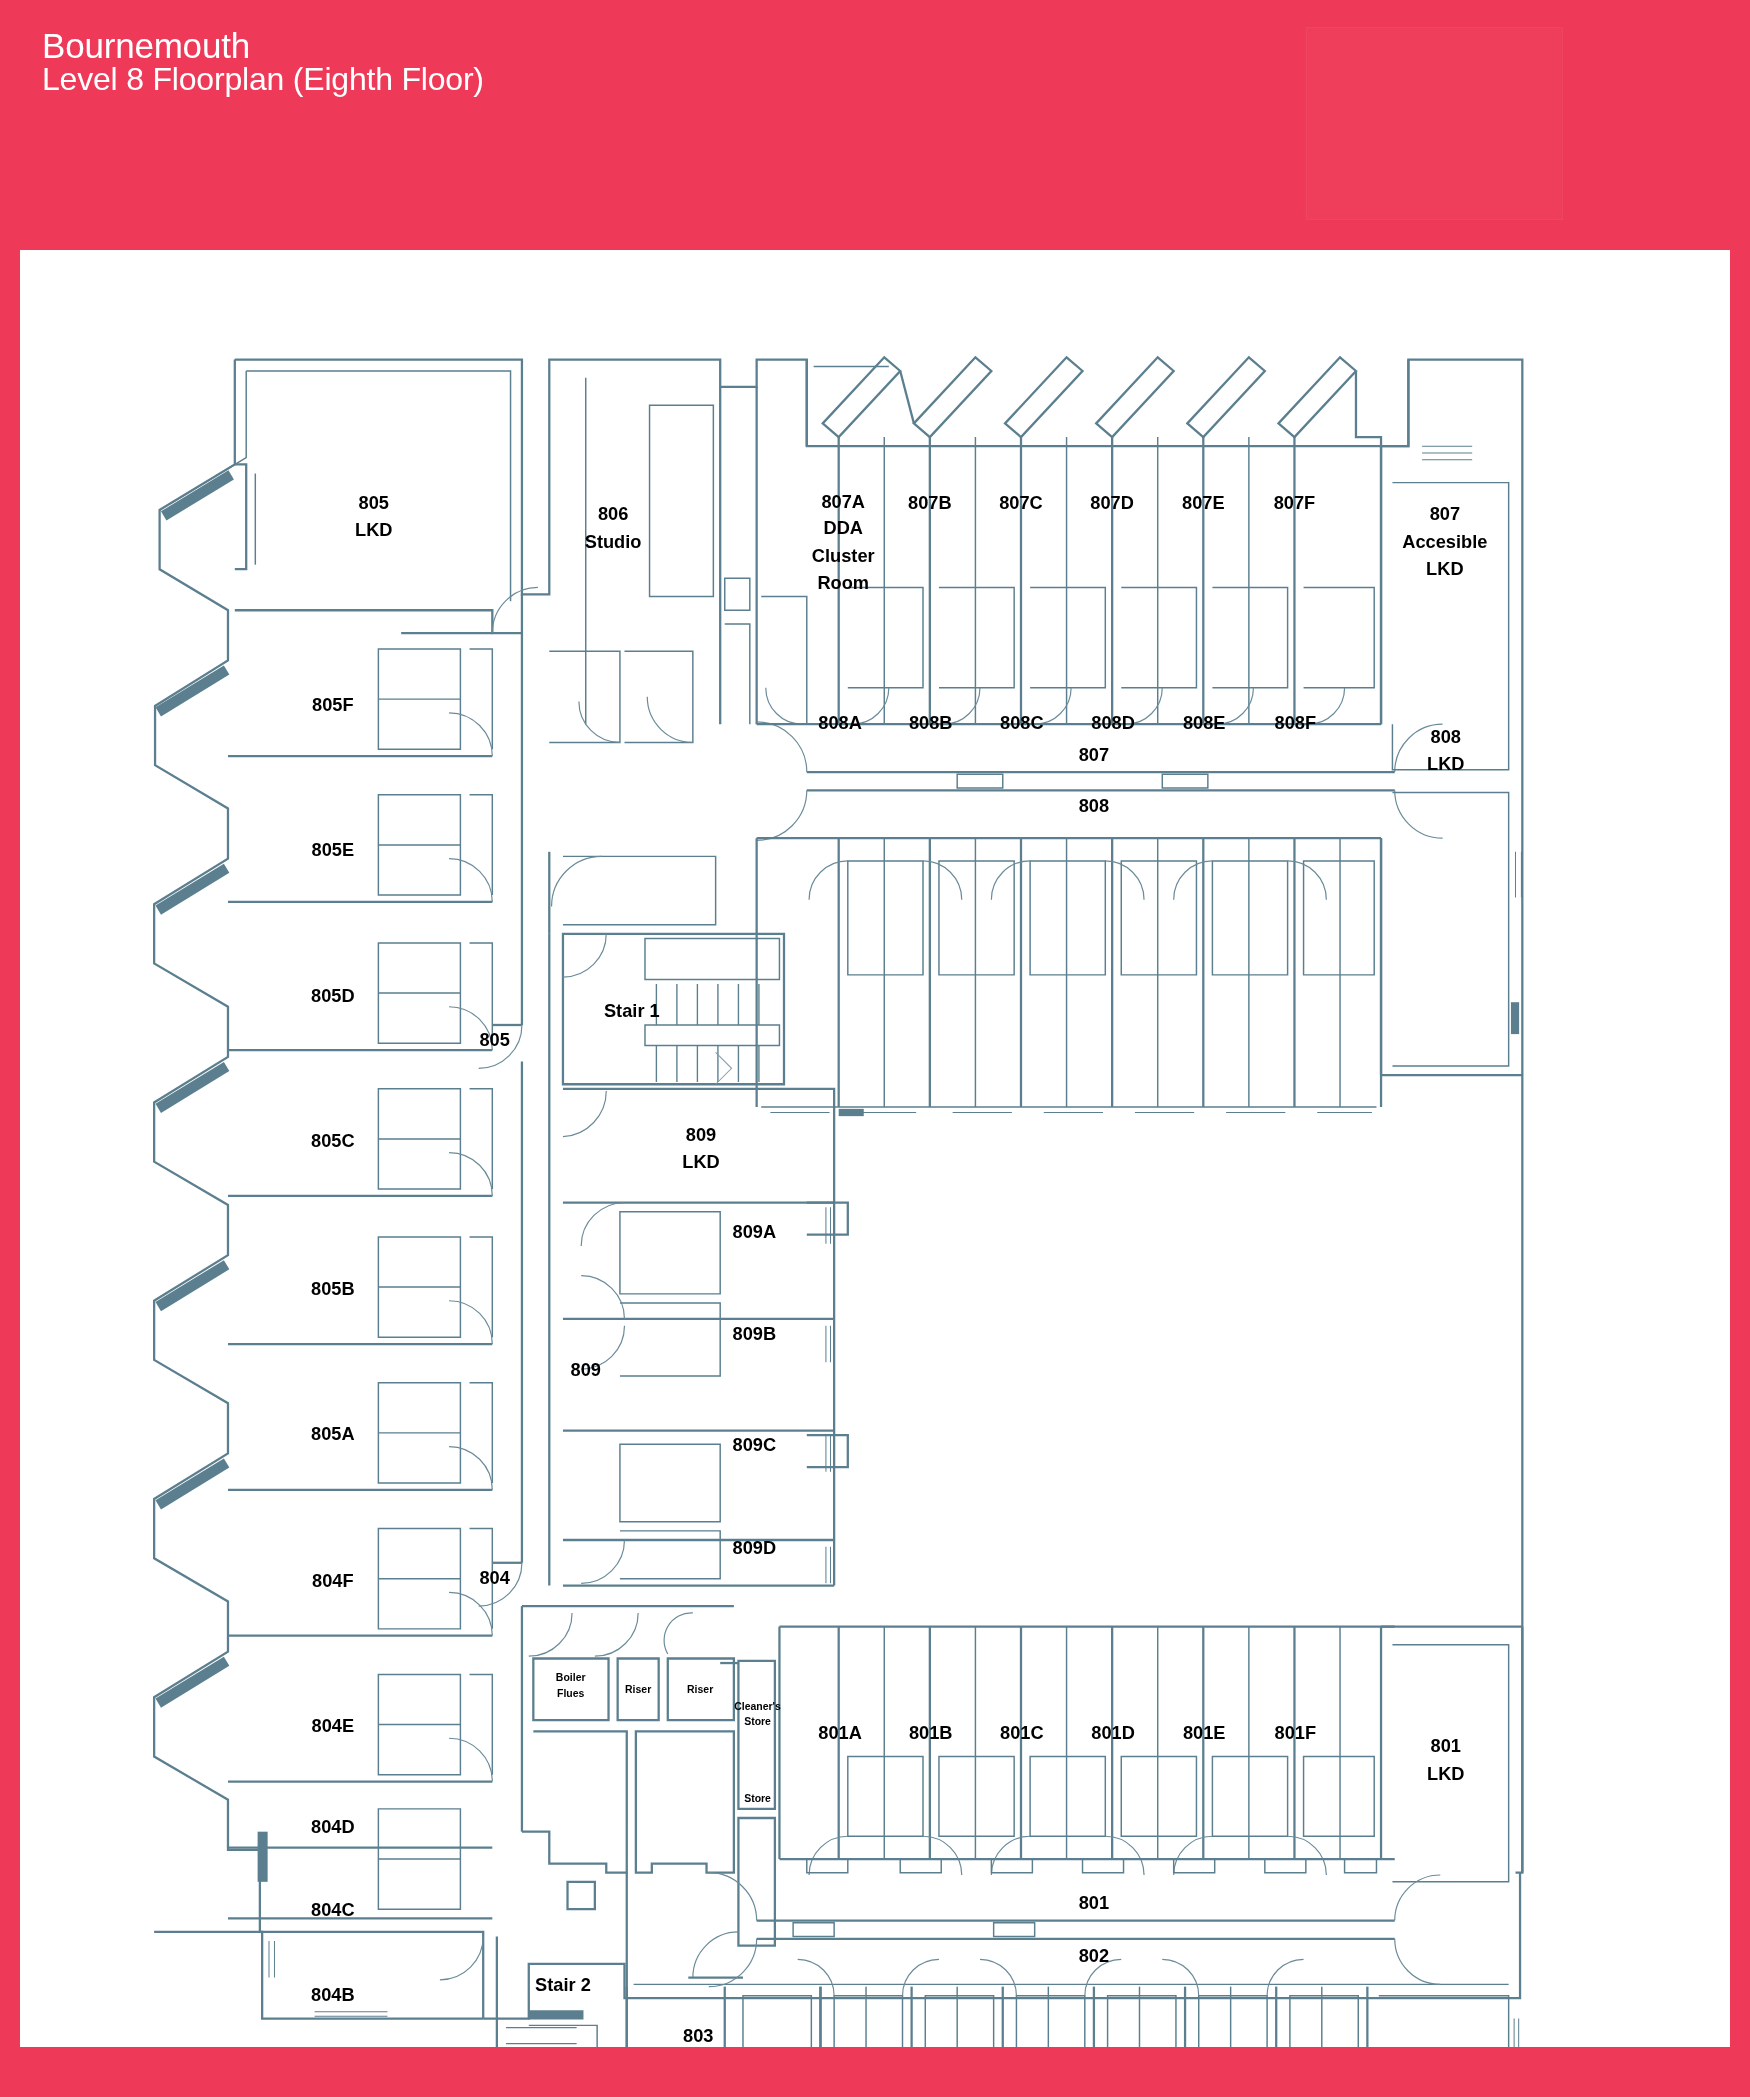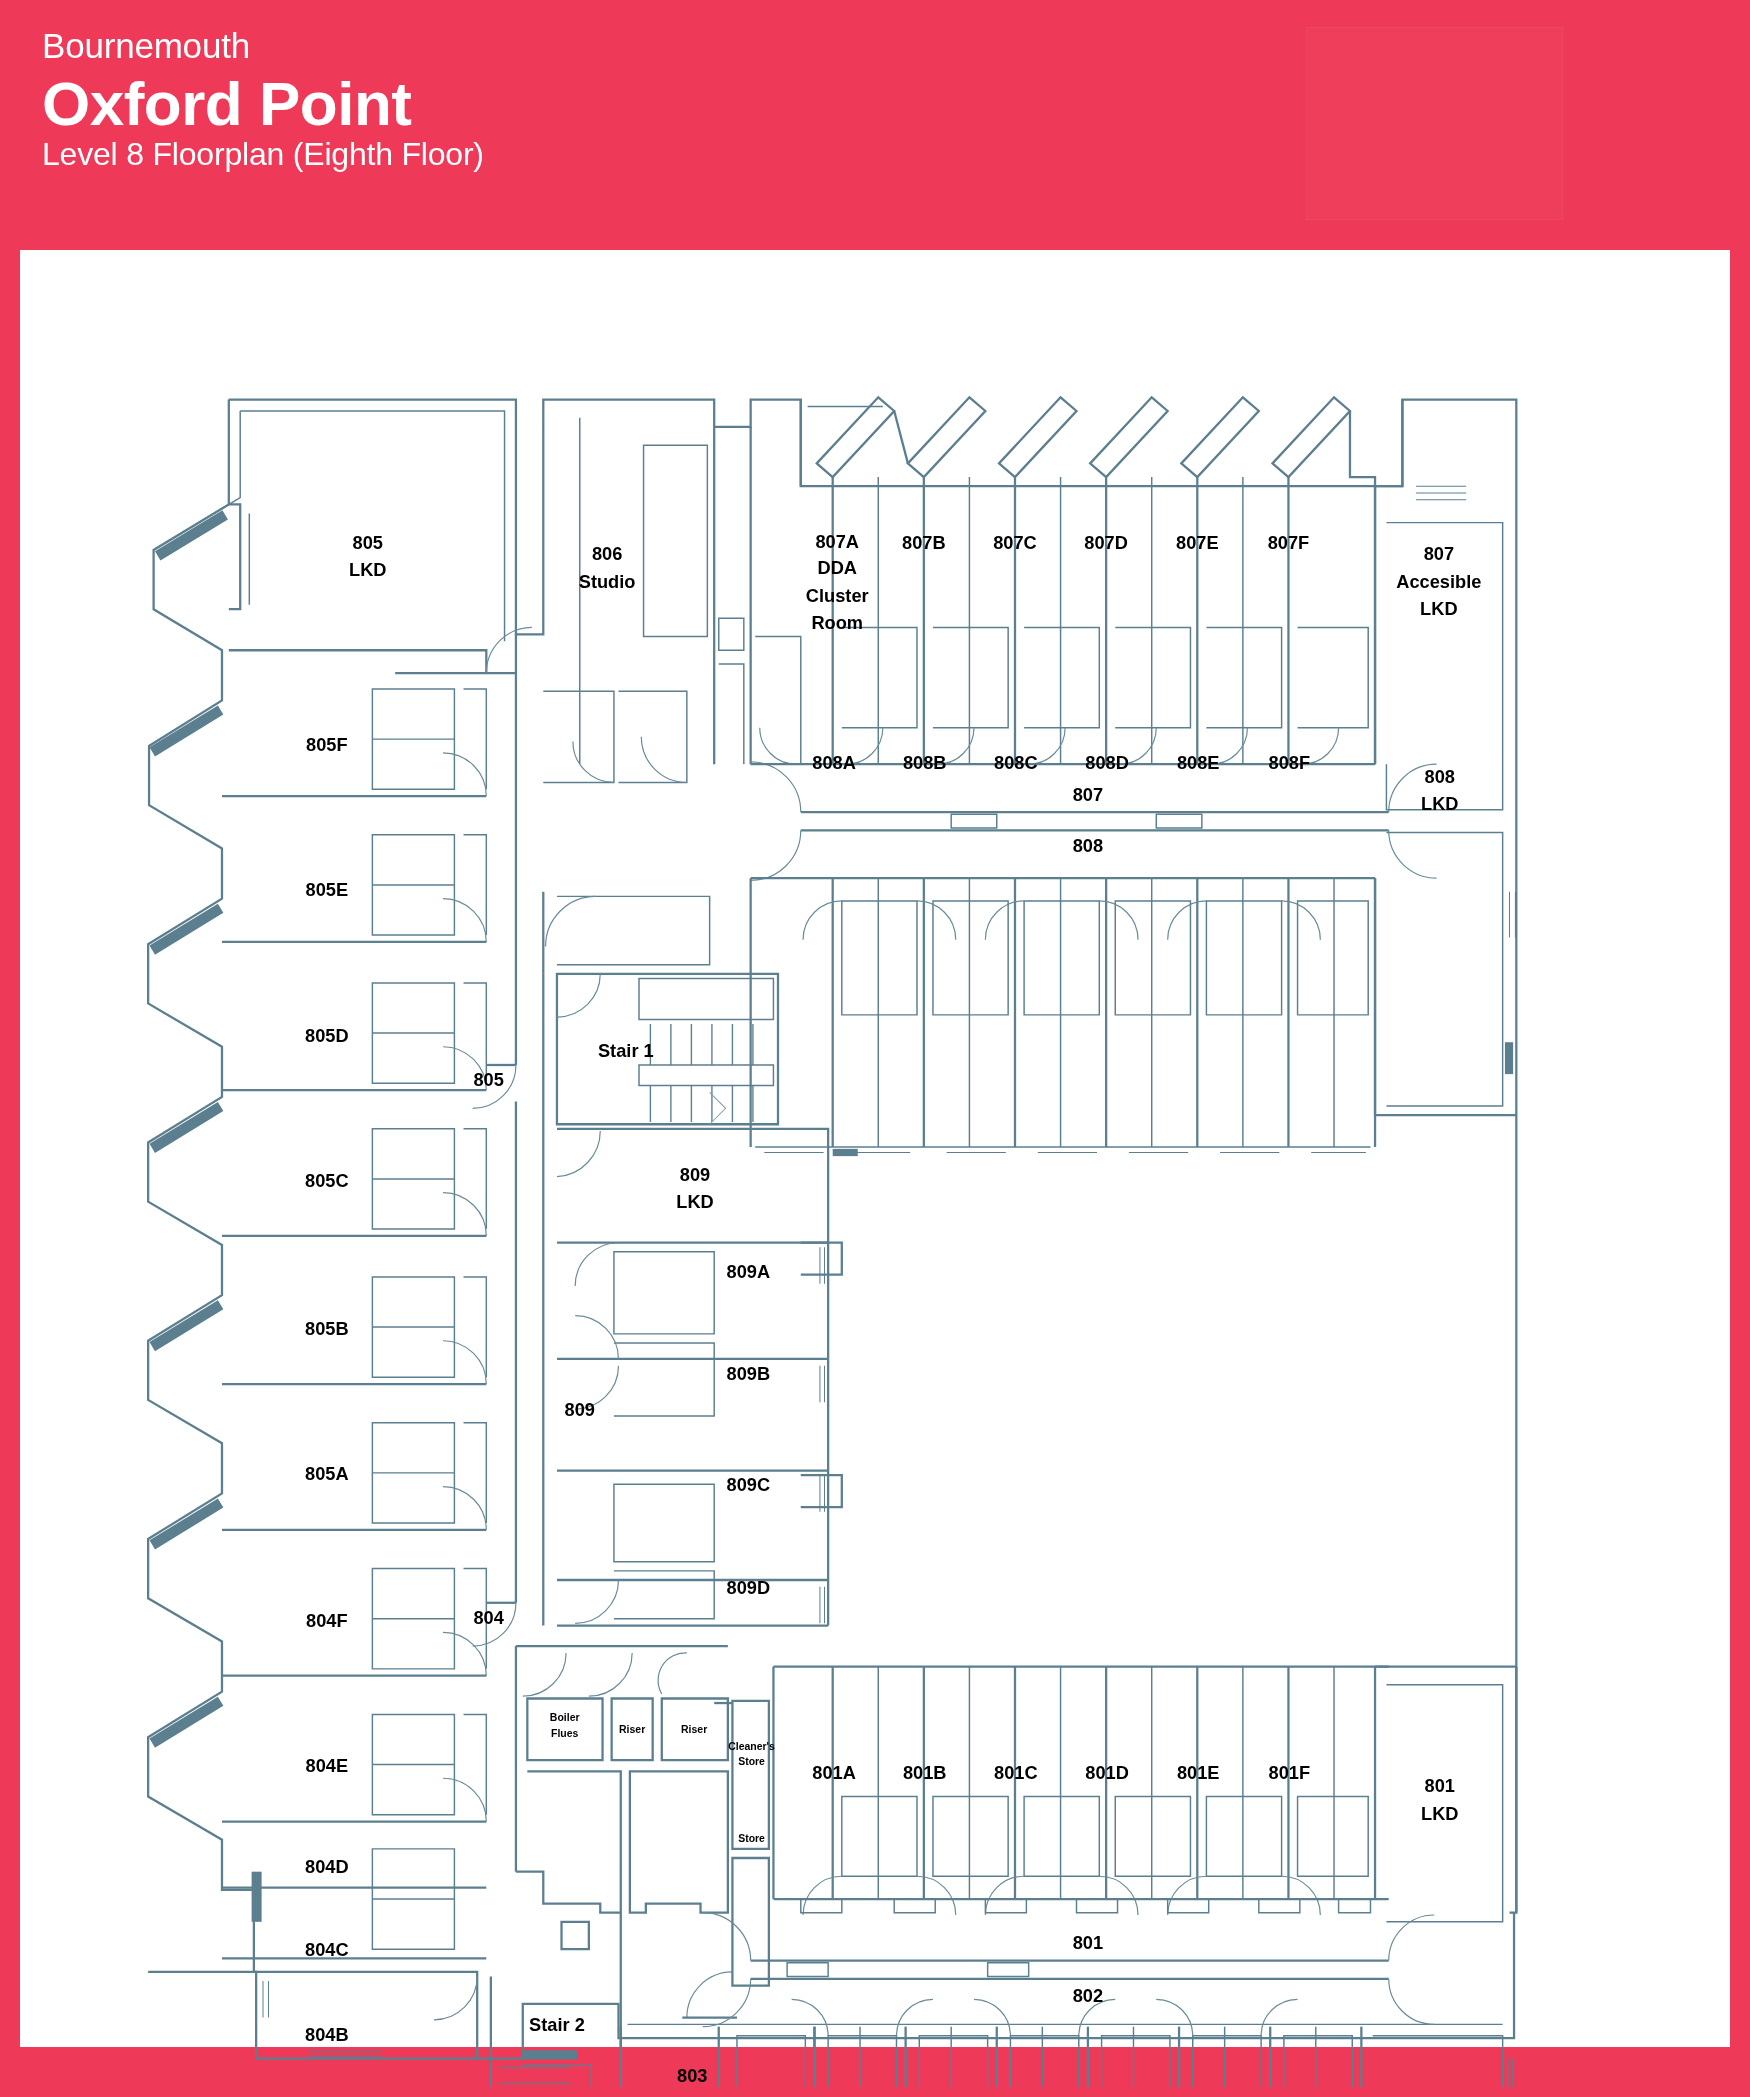--- a/index.html
+++ b/index.html
@@ -30,21 +30,21 @@
     position:absolute;right:99px;top:27px;width:255px;height:191px;
     border:0.9px solid rgba(255,255,255,0.045);
     background:rgba(255,255,255,0.022);
   }
 
   
   #sheet{
     position:absolute;left:20px;top:250px;width:1710px;height:1797px;
     background:#ffffff;
   }
-  #plan-wrap{position:absolute;left:6px;top:0;width:1710px;height:1731px;margin-top:40px;}
+  #plan-wrap{position:absolute;left:12px;top:0;width:1710px;height:1731px;}
   svg#plan{display:block;width:1710px;height:1797px;}
 
   
   .wall        {fill:none;stroke:#5b7f8e;stroke-width:5;}
   .wall-thin   {fill:none;stroke:#5b7f8e;stroke-width:3.2;}
   .door        {fill:none;stroke:#6a8b99;stroke-width:2.6;}
   .glaz        {fill:#5b7f8e;stroke:none;}
   .glazlite    {fill:none;stroke:#5b7f8e;stroke-width:2.2;}
   .fixt        {fill:none;stroke:#7f9dab;stroke-width:2.2;}
   .stairline   {fill:none;stroke:#5b7f8e;stroke-width:3;}
@@ -59,21 +59,20 @@
   .sz-tiny  {font-size:23px;}
 </style>
 </head>
 <body>
 
 <div id="page">
 
   <div id="header">
     <div id="header-text">
       <div class="hdr-city">Bournemouth</div>
-      <div class="hdr-title">Oxford Point</div>
       <div class="hdr-sub">Level 8 Floorplan (Eighth Floor)</div>
     </div>
     <div id="logo-slot"></div>
   </div>
 
   <div id="sheet">
   <div id="plan-wrap">
   <svg id="plan" viewBox="0 0 3752 3942" xmlns="http://www.w3.org/2000/svg">
 
     <g>

